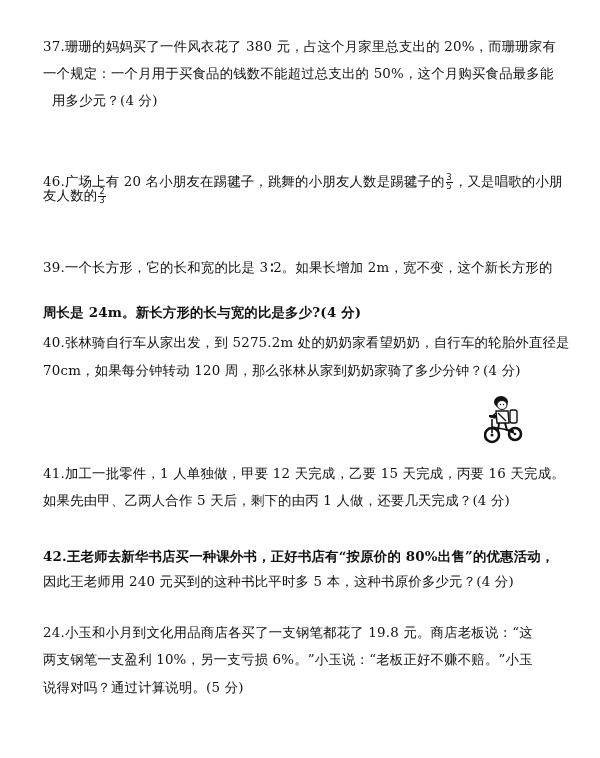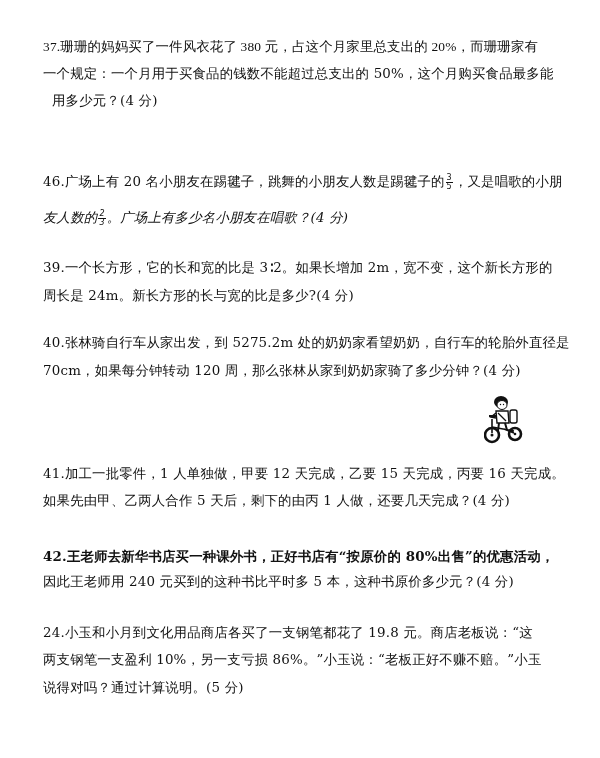--- a/index.html
+++ b/index.html
@@ -21,37 +21,37 @@
   .frac .num { display: block; border-bottom: 1px solid #111; padding: 0 1px; }
   .frac .den { display: block; }
   .bike {
     position: absolute; left: 484px; top: 393px; width: 40px; height: 52px;
   }
 </style>
 </head>
 <body>
 
 <div class="q" style="top:39px;">
-  <div class="line" style="top:0px;font-family:Liberation Serif, serif;">37.珊珊的妈妈买了一件风衣花了 380 元，占这个月家里总支出的 20%，而珊珊家有</div>
+  <div class="line" style="top:0px;">37.珊珊的妈妈买了一件风衣花了 380 元，占这个月家里总支出的 20%，而珊珊家有</div>
   <div class="line" style="top:27px;">一个规定：一个月用于买食品的钱数不能超过总支出的 50%，这个月购买食品最多能</div>
   <div class="line" style="top:54px;margin-left:9px;">用多少元？(4 分)</div>
 </div>
 
 <div class="q" style="top:174px;">
   <div class="line" style="top:0px;">
     <span>46.广场上有 20 名小朋友在踢毽子，跳舞的小朋友人数是踢毽子的</span><span class="frac"><span class="num">3</span><span class="den">5</span></span><span>，又是唱歌的小朋</span>
   </div>
-  <div class="line" style="top:36px;font-style:italic;">
-    <span>友人数的</span><span class="frac"><span class="num">2</span><span class="den">3</span></span><span>。广场上有多少名小朋友在唱歌？(4 分)</span>
+  <div class="line" style="top:14px;">
+    <span>友人数的</span><span class="frac"><span class="num">2</span><span class="den">3</span></span>
   </div>
 </div>
 
 <div class="q" style="top:260px;">
   <div class="line" style="top:0px;">39.一个长方形，它的长和宽的比是 3∶2。如果长增加 2m，宽不变，这个新长方形的</div>
-  <div class="line" style="top:28px;">周长是 24m。新长方形的长与宽的比是多少?(4 分)</div>
+  <div class="line" style="top:44px;font-weight:bold;">周长是 24m。新长方形的长与宽的比是多少?(4 分)</div>
 </div>
 
 <div class="q" style="top:335px;">
   <div class="line" style="top:0px;">40.张林骑自行车从家出发，到 5275.2m 处的奶奶家看望奶奶，自行车的轮胎外直径是</div>
   <div class="line" style="top:28px;text-align:right;">70cm，如果每分钟转动 120 周，那么张林从家到奶奶家骑了多少分钟？(4 分)</div>
 </div>
 
 <svg class="bike" viewBox="0 0 40 52" xmlns="http://www.w3.org/2000/svg">
 
   <ellipse cx="17" cy="9" rx="7" ry="6" fill="#111"></ellipse>
@@ -82,15 +82,15 @@
   <div class="line" style="top:27px;">如果先由甲、乙两人合作 5 天后，剩下的由丙 1 人做，还要几天完成？(4 分)</div>
 </div>
 
 <div class="q" style="top:548px;">
   <div class="line" style="top:0px;font-weight:bold;">42.王老师去新华书店买一种课外书，正好书店有“按原价的 80%出售”的优惠活动，</div>
   <div class="line" style="top:26px;">因此王老师用 240 元买到的这种书比平时多 5 本，这种书原价多少元？(4 分)</div>
 </div>
 
 <div class="q" style="top:625px;">
   <div class="line" style="top:0px;">24.小玉和小月到文化用品商店各买了一支钢笔都花了 19.8 元。商店老板说：“这</div>
-  <div class="line" style="top:27px;">两支钢笔一支盈利 10%，另一支亏损 86%。”小玉说：“老板正好不赚不赔。”小玉</div>
+  <div class="line" style="top:27px;">两支钢笔一支盈利 10%，另一支亏损 6%。”小玉说：“老板正好不赚不赔。”小玉</div>
   <div class="line" style="top:55px;">说得对吗？通过计算说明。(5 分)</div>
 </div>
 
 </body></html>

